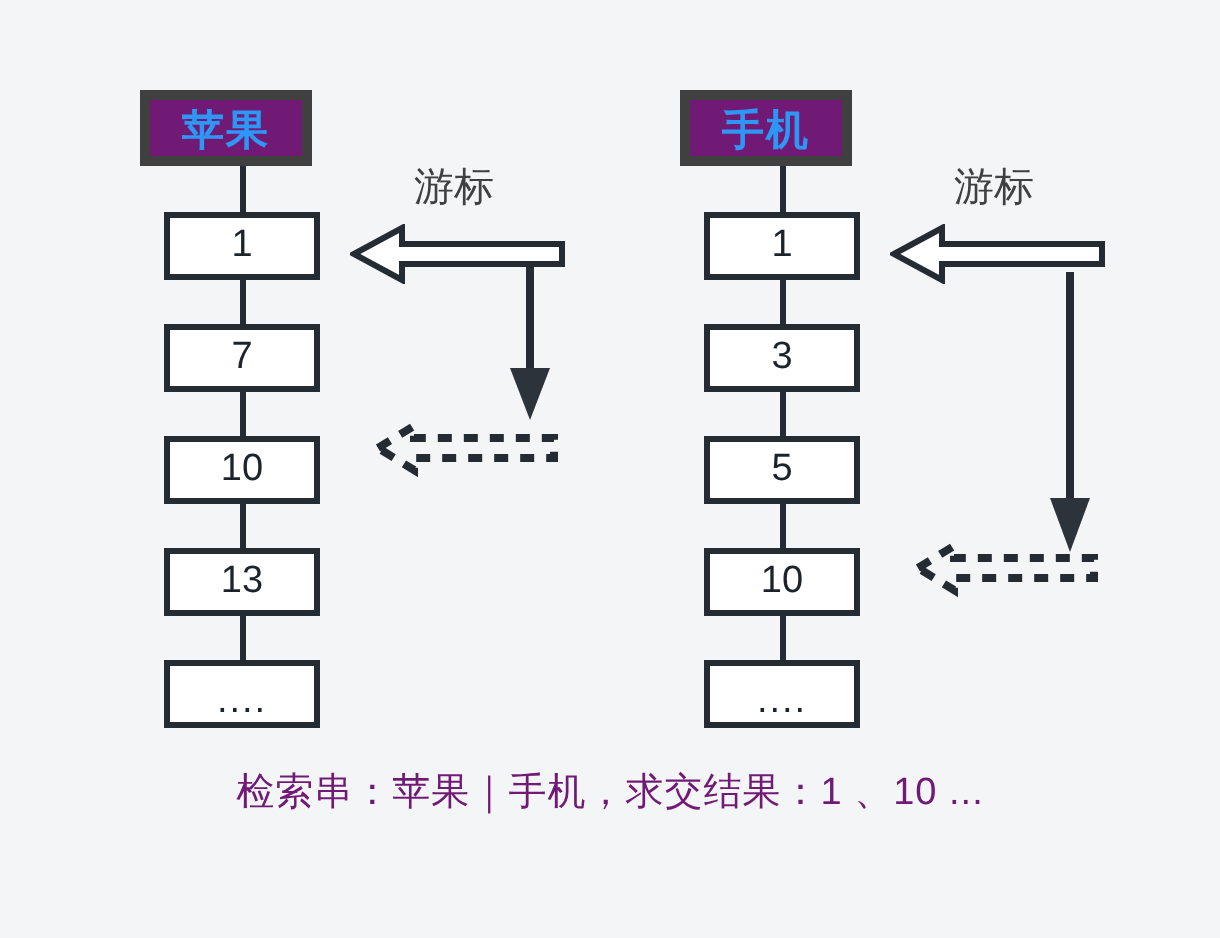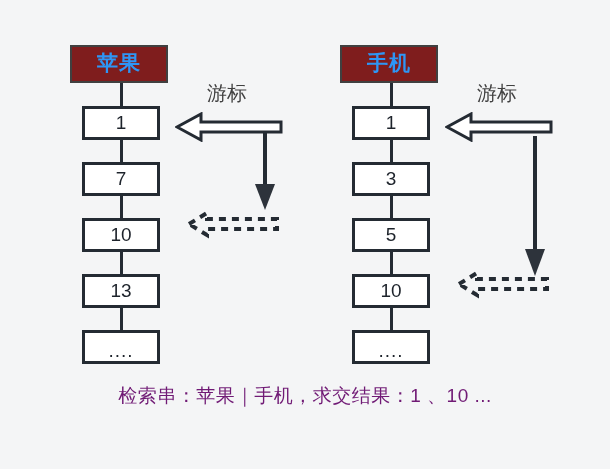--- a/index.html
+++ b/index.html
@@ -24,25 +24,25 @@
     position: absolute;
     top: 45px;
   }
   .list-column.left  { left: 70px; }
   .list-column.right { left: 340px; }
 
   .header-box {
     position: absolute;
     top: 0;
     left: 0;
-    width: 98px;
+    width: 86px;
     height: 38px;
     box-sizing: border-box;
-    border: 2px solid #404040;
-    background: #7f1d1d;
+    border: 5px solid #404040;
+    background: #701a75;
     color: #2e96f5;
     font-size: 21px;
     font-weight: bold;
     line-height: 32px;
     text-align: center;
     letter-spacing: 1px;
   }
 
   .node-box {
     position: absolute;

